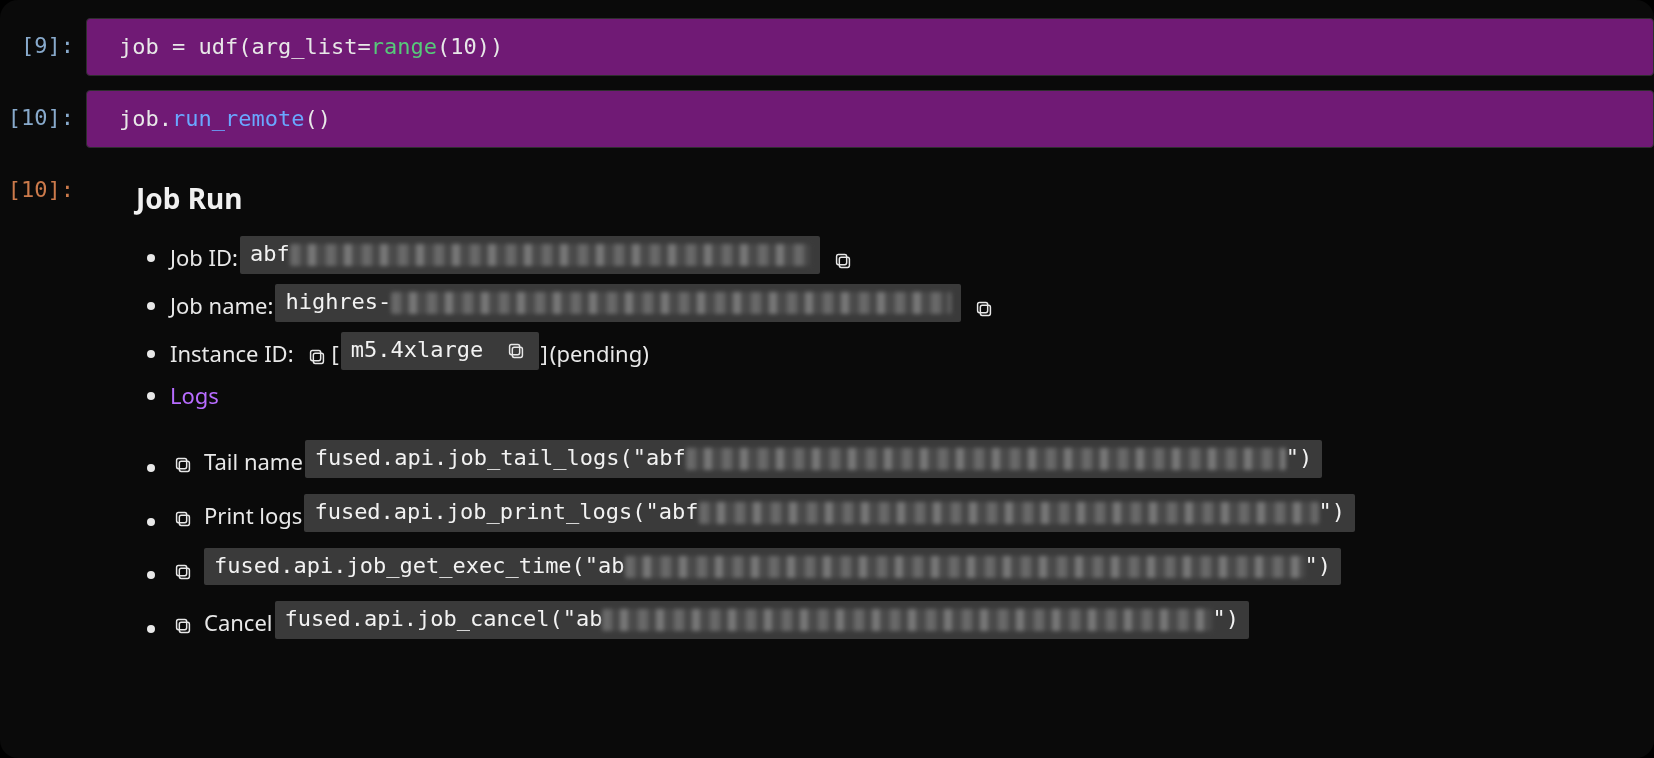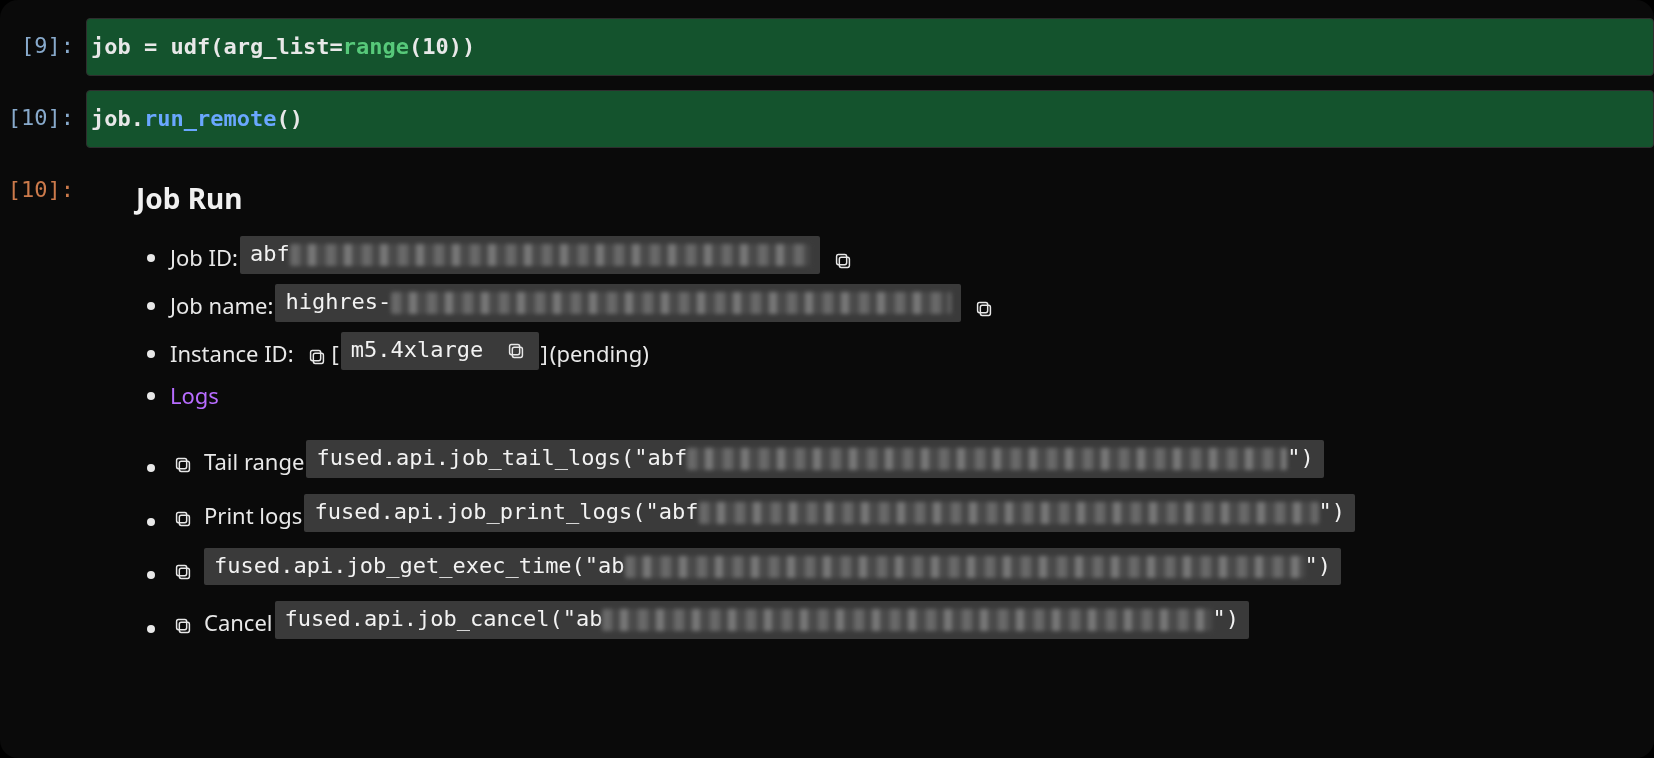--- a/index.html
+++ b/index.html
@@ -30,28 +30,27 @@
     min-width: 86px;
     text-align: right;
     padding-right: 12px;
     padding-top: 12px;
     font-weight: 500;
   }
   .prompt-in  { color: #88aacc; }
   .prompt-out { color: #cc7a4b; }
   .code-box {
     flex: 1;
-    background: #14532d;
+    background: #701a75;
     border: 1px solid #2e2e2e;
     border-radius: 4px;
-    padding: 12px 4px;
+    padding: 12px 32px;
     font-family: inherit;
     white-space: pre;
     overflow: hidden;
-    font-weight: bold;
   }
   .tok-name   { color: #e8e8e8; }
   .tok-op     { color: #e8e8e8; }
   .tok-builtin{ color: #57c97a; }
   .tok-attr   { color: #6aa7ff; }
   .tok-num    { color: #e8e8e8; }
   .tok-paren  { color: #e8e8e8; }
 
   .output {
     flex: 1;
@@ -190,21 +189,21 @@
 
       <ul>
         <li>
           <span class="row">
             <span class="copy-icon" style="margin-left:0;margin-right:6px">
               <svg viewBox="0 0 24 24">
                   <rect x="8" y="8" width="11" height="11" rx="2"></rect>
                   <rect x="5" y="5" width="11" height="11" rx="2"></rect>
                 </svg>
             </span>
-            <span class="lbl">Tail range </span>
+            <span class="lbl">Tail name </span>
             <span class="mono-chip">
               <span>fused.api.job_tail_logs("abf</span><span class="redacted-tail" style="width:600px"></span><span>")</span>
             </span>
           </span>
         </li>
         <li>
           <span class="row">
             <span class="copy-icon" style="margin-left:0;margin-right:6px">
               <svg viewBox="0 0 24 24">
                   <rect x="8" y="8" width="11" height="11" rx="2"></rect>

